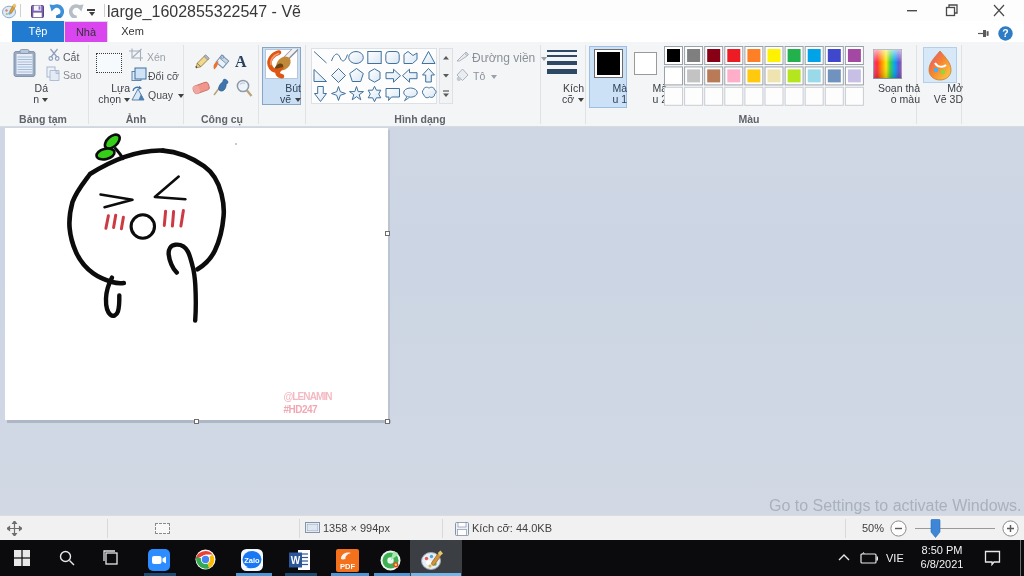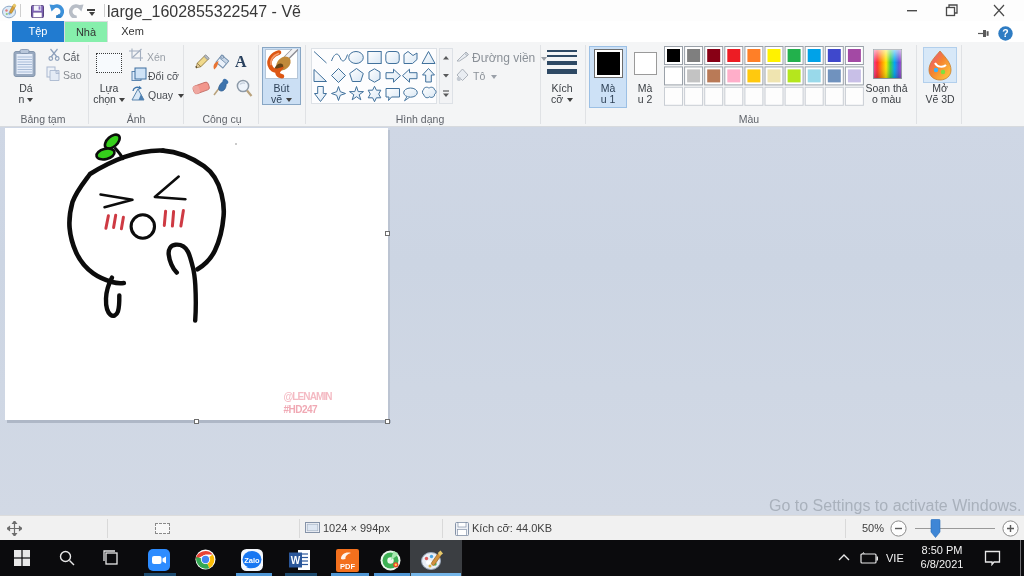--- a/index.html
+++ b/index.html
@@ -7,27 +7,27 @@
 body { position:relative; font-family:"Liberation Sans",sans-serif; background:#fff; }
 .abs { position:absolute; }
 
 #titlebar { left:0; top:0; width:1024px; height:21px; background:#fdfdfd; }
 .tsep { top:4px; width:1px; height:13px; background:#cfcfcf; }
 #title { left:107px; top:3px; font-size:16px; color:#383838; }
 
 #tabrow { left:0; top:21px; width:1024px; height:21px; background:#fff;margin-left:12px; }
 .tab { top:0; height:21px; font-size:11px; text-align:center; line-height:21px; }
 #tab-file { left:0; width:52px; background:#217bd0; color:#fff; }
-#tab-home { left:52px; width:44px; background:#86efac; color:#333; border:1px solid #dadcde; border-bottom:none; }
+#tab-home { left:52px; width:44px; background:#d946ef; color:#333; border:1px solid #dadcde; border-bottom:none; }
 #tab-view { left:96px; width:49px; color:#333; }
 
 #ribbon { left:0; top:42px; width:1024px; height:85px; background:#f4f5f6; border-bottom:1px solid #d7dade; }
 .rsep { top:3px; width:1px; height:79px; background:#e0e2e5; }
-.glabel { top:71px; font-size:10.5px; color:#60646b; text-align:center; white-space:nowrap; }
-.ilabel { font-size:10.5px; color:#3c4045; text-align:center; line-height:11px; white-space:nowrap; }
+.glabel { top:71px; font-size:10.5px; color:#60646b; text-align:center; white-space:nowrap;font-weight:bold; }
+.ilabel { font-size:10.5px; color:#3c4045; text-align:right; line-height:11px; white-space:nowrap; }
 .slabel { font-size:10.5px; color:#4a4e54; white-space:nowrap; }
 .darr { display:inline-block; width:0; height:0; border-left:3px solid transparent; border-right:3px solid transparent; border-top:4px solid #404040; vertical-align:middle; margin-left:2px; }
 
 #workspace { left:0; top:127px; width:1024px; height:388px; background:linear-gradient(#cfd7e5,#ccd5e3 35%,#d2d9e5); }
 #canvas { left:5px; top:1px; width:383px; height:292px; background:#fff; }
 #cshadow-b { left:7px; top:293px; width:384px; height:3px; background:#aeb7c6; }
 #cshadow-r { left:388px; top:3px; width:2px; height:292px; background:#bcc4d2; }
 .handle { width:5px; height:5px; background:#fff; border:1px solid #6e6e6e; }
 #wm1 { left:769px; top:344px; font-size:20.5px; color:#a1a9b4; }
 #wm2 { left:769px; top:370px; font-size:16px; color:#a9b1bc; }
@@ -430,21 +430,21 @@
         <path d="M7.5 15 L5.7 12.5 H9.3 Z"></path>
       <path d="M0 7.5 L2.5 5.7 V9.3 Z"></path>
         <path d="M15 7.5 L12.5 5.7 V9.3 Z"></path>
     </g>
   </svg>
   <div class="abs" style="left:155px;top:7px;width:15px;height:11px;border:1px dashed #8a8a8a;background:#f8f8f8"></div>
   <svg class="abs" style="left:305px;top:6px" width="15" height="13" viewBox="0 0 15 13">
     <rect x="0.5" y="0.5" width="14" height="10" fill="#f4f6fa" stroke="#8593a8"></rect>
     <rect x="2.2" y="2.2" width="10.6" height="6.6" fill="#dde6f2" stroke="#a5b2c5" stroke-width=".8"></rect>
   </svg>
-  <div class="abs" style="left:323px;top:6px">1024 × 994px</div>
+  <div class="abs" style="left:323px;top:6px">1358 × 994px</div>
   <svg class="abs" style="left:455px;top:6px" width="14" height="14" viewBox="0 0 14 14">
     <rect x="0.5" y="0.5" width="13" height="13" rx="1" fill="#eef1f6" stroke="#8593a8"></rect>
     <rect x="3" y="0.5" width="8" height="4.5" fill="#fff" stroke="#8593a8" stroke-width=".7"></rect>
     <rect x="2.5" y="7.5" width="9" height="6" fill="#fff" stroke="#8593a8" stroke-width=".7"></rect>
   </svg>
   <div class="abs" style="left:472px;top:6px">Kích cỡ: 44.0KB</div>
   <div class="abs" style="left:862px;top:6px">50%</div>
   <svg class="abs" style="left:890px;top:4px" width="17" height="17" viewBox="0 0 17 17">
     <circle cx="8.5" cy="8.5" r="7.6" fill="#fdfdfd" stroke="#8b8b8b"></circle>
     <path d="M5 8.5 H12" stroke="#5a5a5a" stroke-width="1.4"></path>

